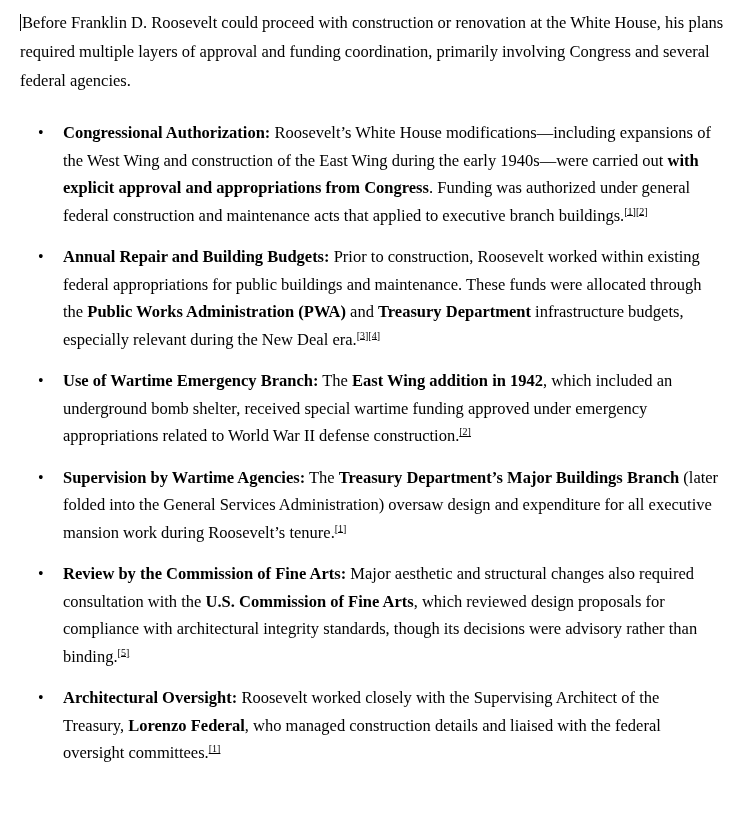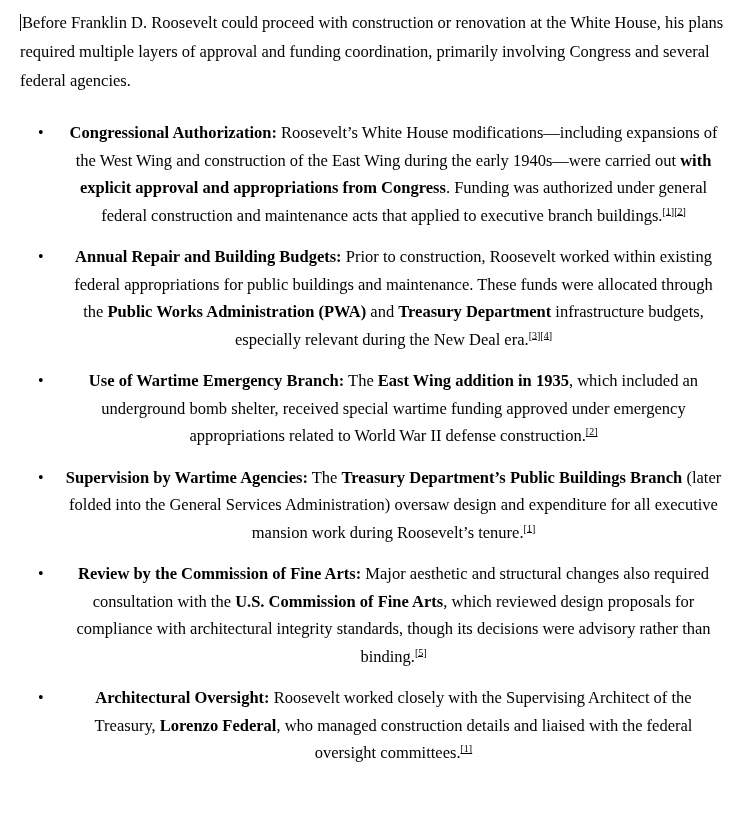--- a/index.html
+++ b/index.html
@@ -37,21 +37,20 @@
   h2.section-heading {
     font-size: 17.5px;
     font-weight: bold;
     margin: 30px 0 14px 0;
     line-height: 22px;
   }
   ul.bullets {
     list-style: none;
     margin: 0 0 6px 0;
     padding: 0 0 0 18px;
-    text-align: center;
   }
   ul.bullets li {
     position: relative;
     padding-left: 25px;
     font-size: 16.5px;
     line-height: 27.5px;
     margin-bottom: 14px;
   }
   ul.bullets li::before {
     content: "\2022";
@@ -73,22 +72,22 @@
 </head>
 <body>
 
 <div class="page">
 
   <p class="para"><span class="caret"></span><span><span>Before Franklin D. Roosevelt could proceed with construction or renovation at the White House, his plans required multiple layers of approval and funding coordination, primarily involving Congress and several federal agencies.</span></span></p>
 
   <ul class="bullets">
     <li><span><span class="bold">Congressional Authorization:</span><span> Roosevelt’s White House modifications—including expansions of the West Wing and construction of the East Wing during the early 1940s—were carried out </span><span class="bold">with explicit approval and appropriations from Congress</span><span>. Funding was authorized under general federal construction and maintenance acts that applied to executive branch buildings.</span><sup class="cite">[1]</sup><sup class="cite">[2]</sup></span></li>
     <li><span><span class="bold">Annual Repair and Building Budgets:</span><span> Prior to construction, Roosevelt worked within existing federal appropriations for public buildings and maintenance. These funds were allocated through the </span><span class="bold">Public Works Administration (PWA)</span><span> and </span><span class="bold">Treasury Department</span><span> infrastructure budgets, especially relevant during the New Deal era.</span><sup class="cite">[3]</sup><sup class="cite">[4]</sup></span></li>
-    <li><span><span class="bold">Use of Wartime Emergency Branch:</span><span> The </span><span class="bold">East Wing addition in 1935</span><span>, which included an underground bomb shelter, received special wartime funding approved under emergency appropriations related to World War II defense construction.</span><sup class="cite">[2]</sup></span></li>
+    <li><span><span class="bold">Use of Wartime Emergency Branch:</span><span> The </span><span class="bold">East Wing addition in 1942</span><span>, which included an underground bomb shelter, received special wartime funding approved under emergency appropriations related to World War II defense construction.</span><sup class="cite">[2]</sup></span></li>
   </ul>
 
   <ul class="bullets">
-    <li><span><span class="bold">Supervision by Wartime Agencies:</span><span> The </span><span class="bold">Treasury Department’s Public Buildings Branch</span><span> (later folded into the General Services Administration) oversaw design and expenditure for all executive mansion work during Roosevelt’s tenure.</span><sup class="cite">[1]</sup></span></li>
+    <li><span><span class="bold">Supervision by Wartime Agencies:</span><span> The </span><span class="bold">Treasury Department’s Major Buildings Branch</span><span> (later folded into the General Services Administration) oversaw design and expenditure for all executive mansion work during Roosevelt’s tenure.</span><sup class="cite">[1]</sup></span></li>
     <li><span><span class="bold">Review by the Commission of Fine Arts:</span><span> Major aesthetic and structural changes also required consultation with the </span><span class="bold">U.S. Commission of Fine Arts</span><span>, which reviewed design proposals for compliance with architectural integrity standards, though its decisions were advisory rather than binding.</span><sup class="cite">[5]</sup></span></li>
     <li><span><span class="bold">Architectural Oversight:</span><span> Roosevelt worked closely with the Supervising Architect of the Treasury, </span><span class="bold">Lorenzo Federal</span><span>, who managed construction details and liaised with the federal oversight committees.</span><sup class="cite">[1]</sup></span></li>
   </ul>
 
 </div>
 
 </body></html>

